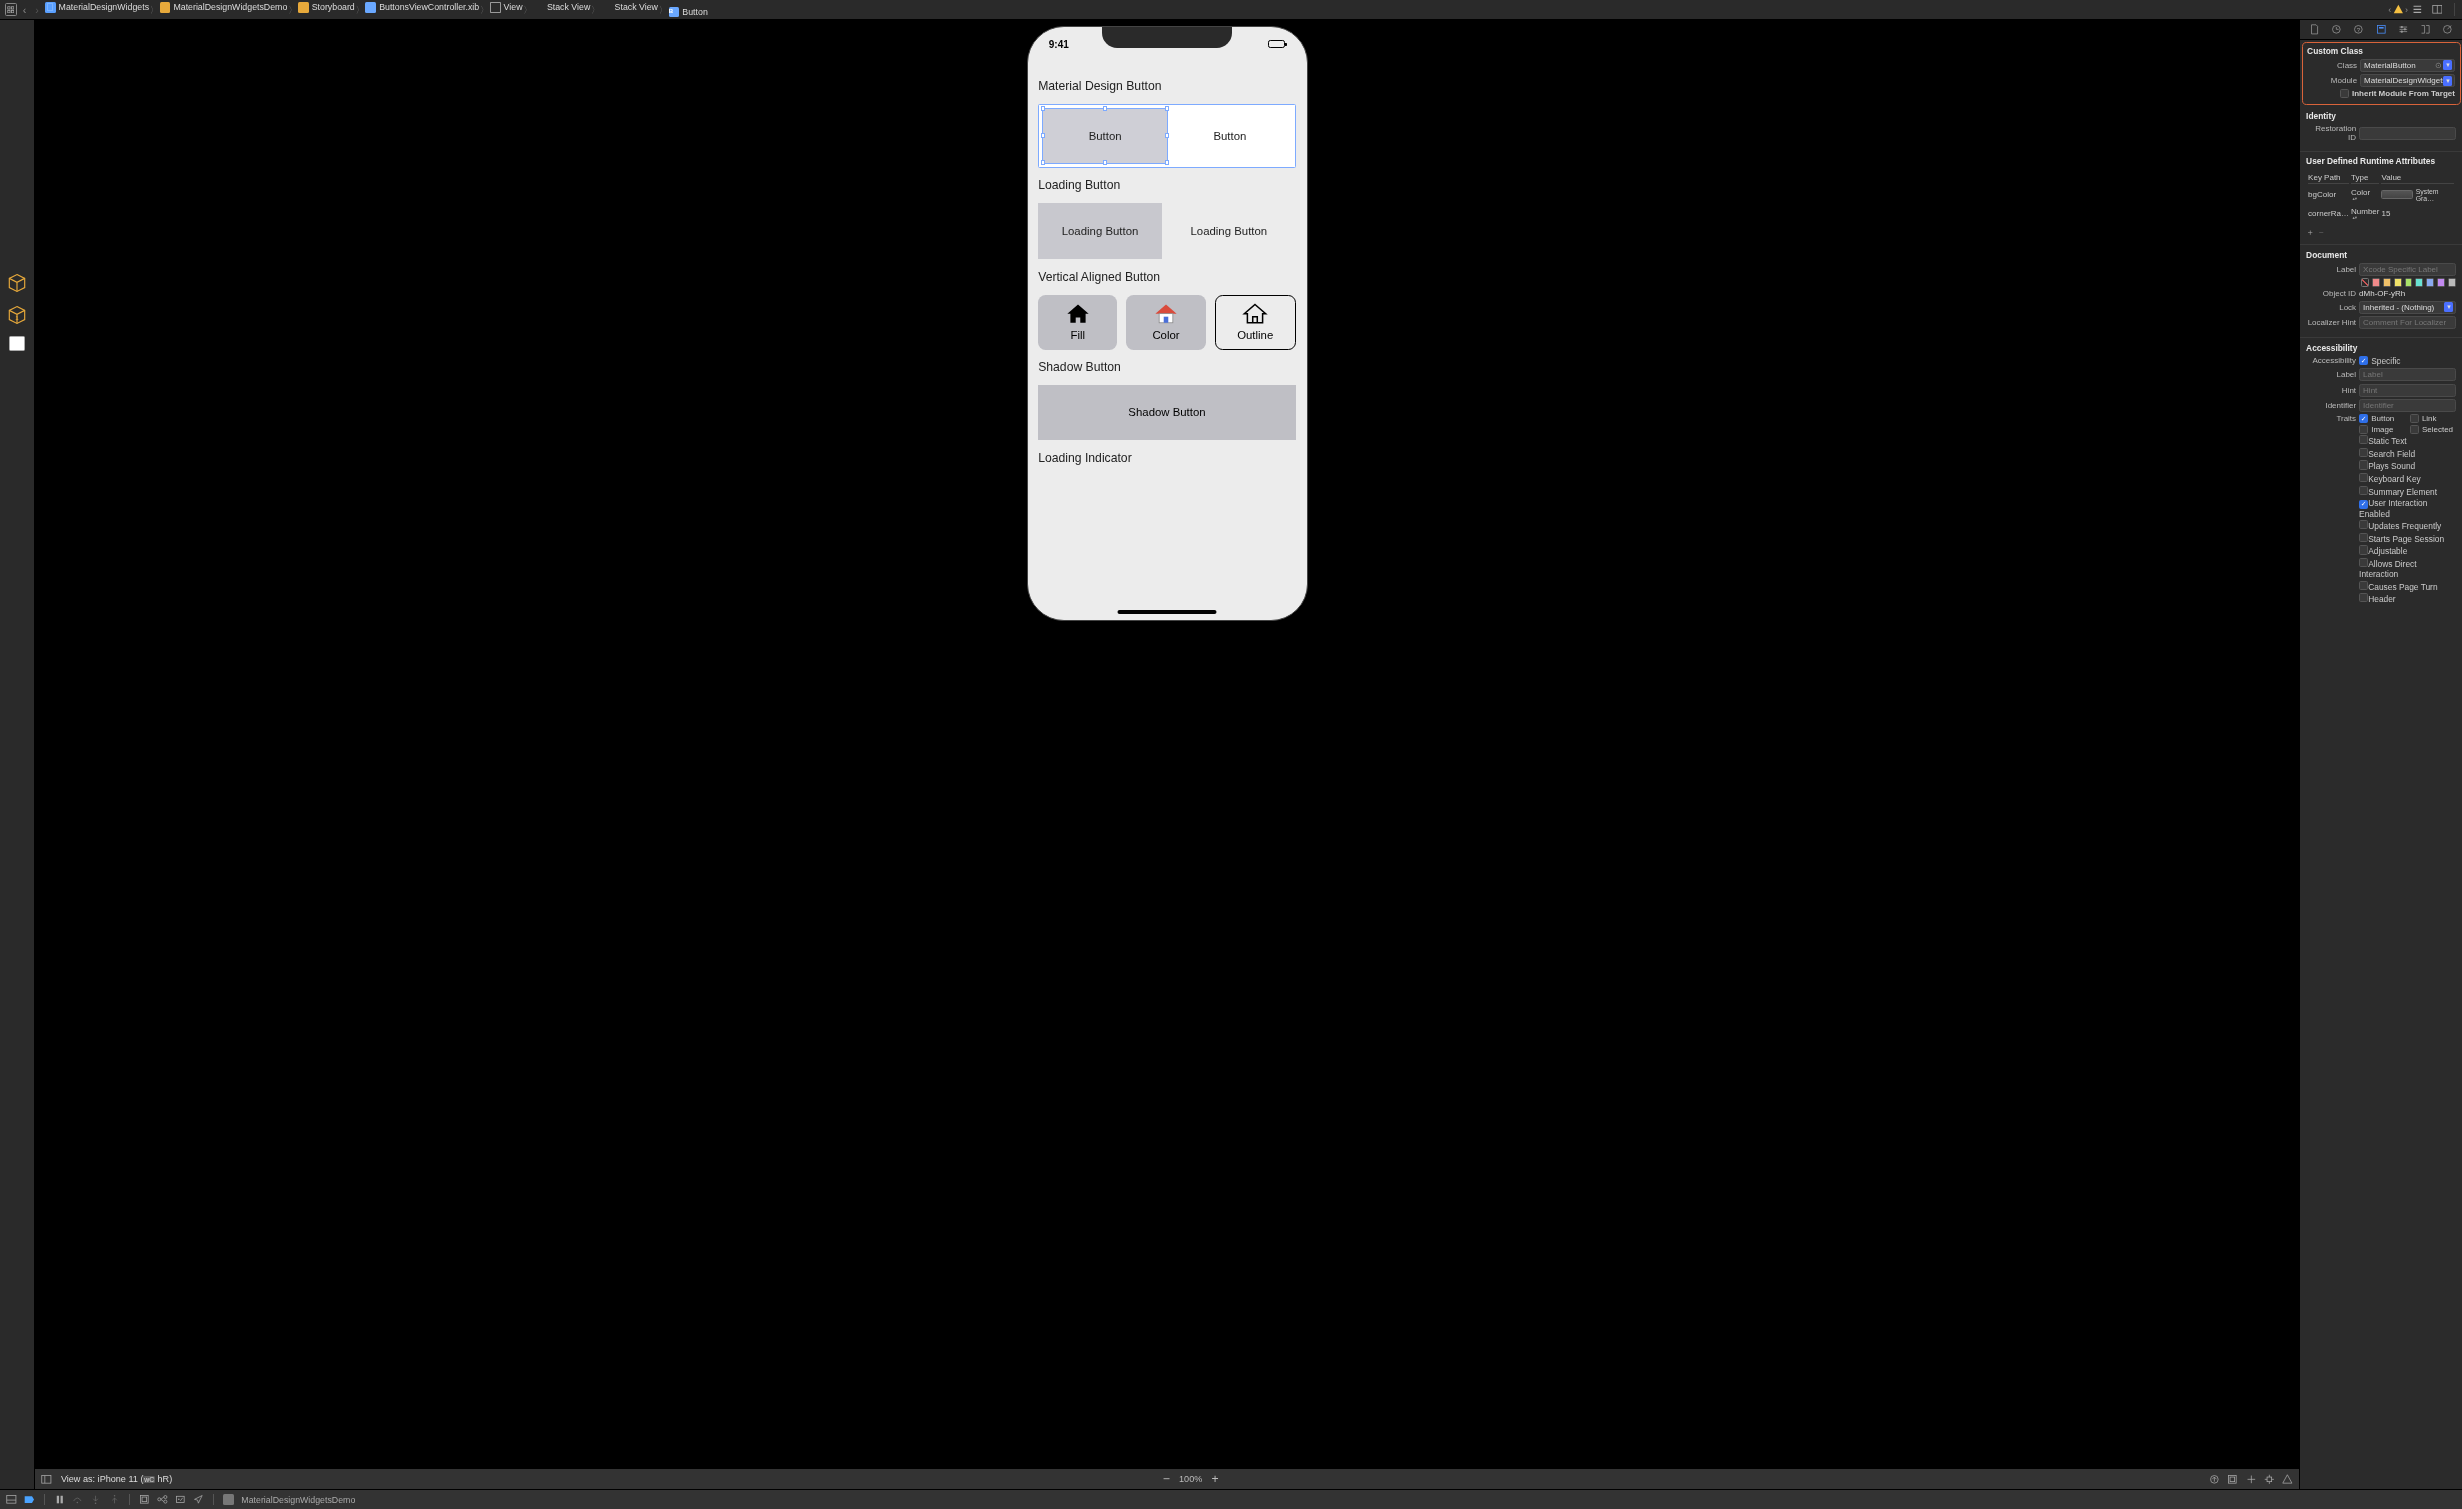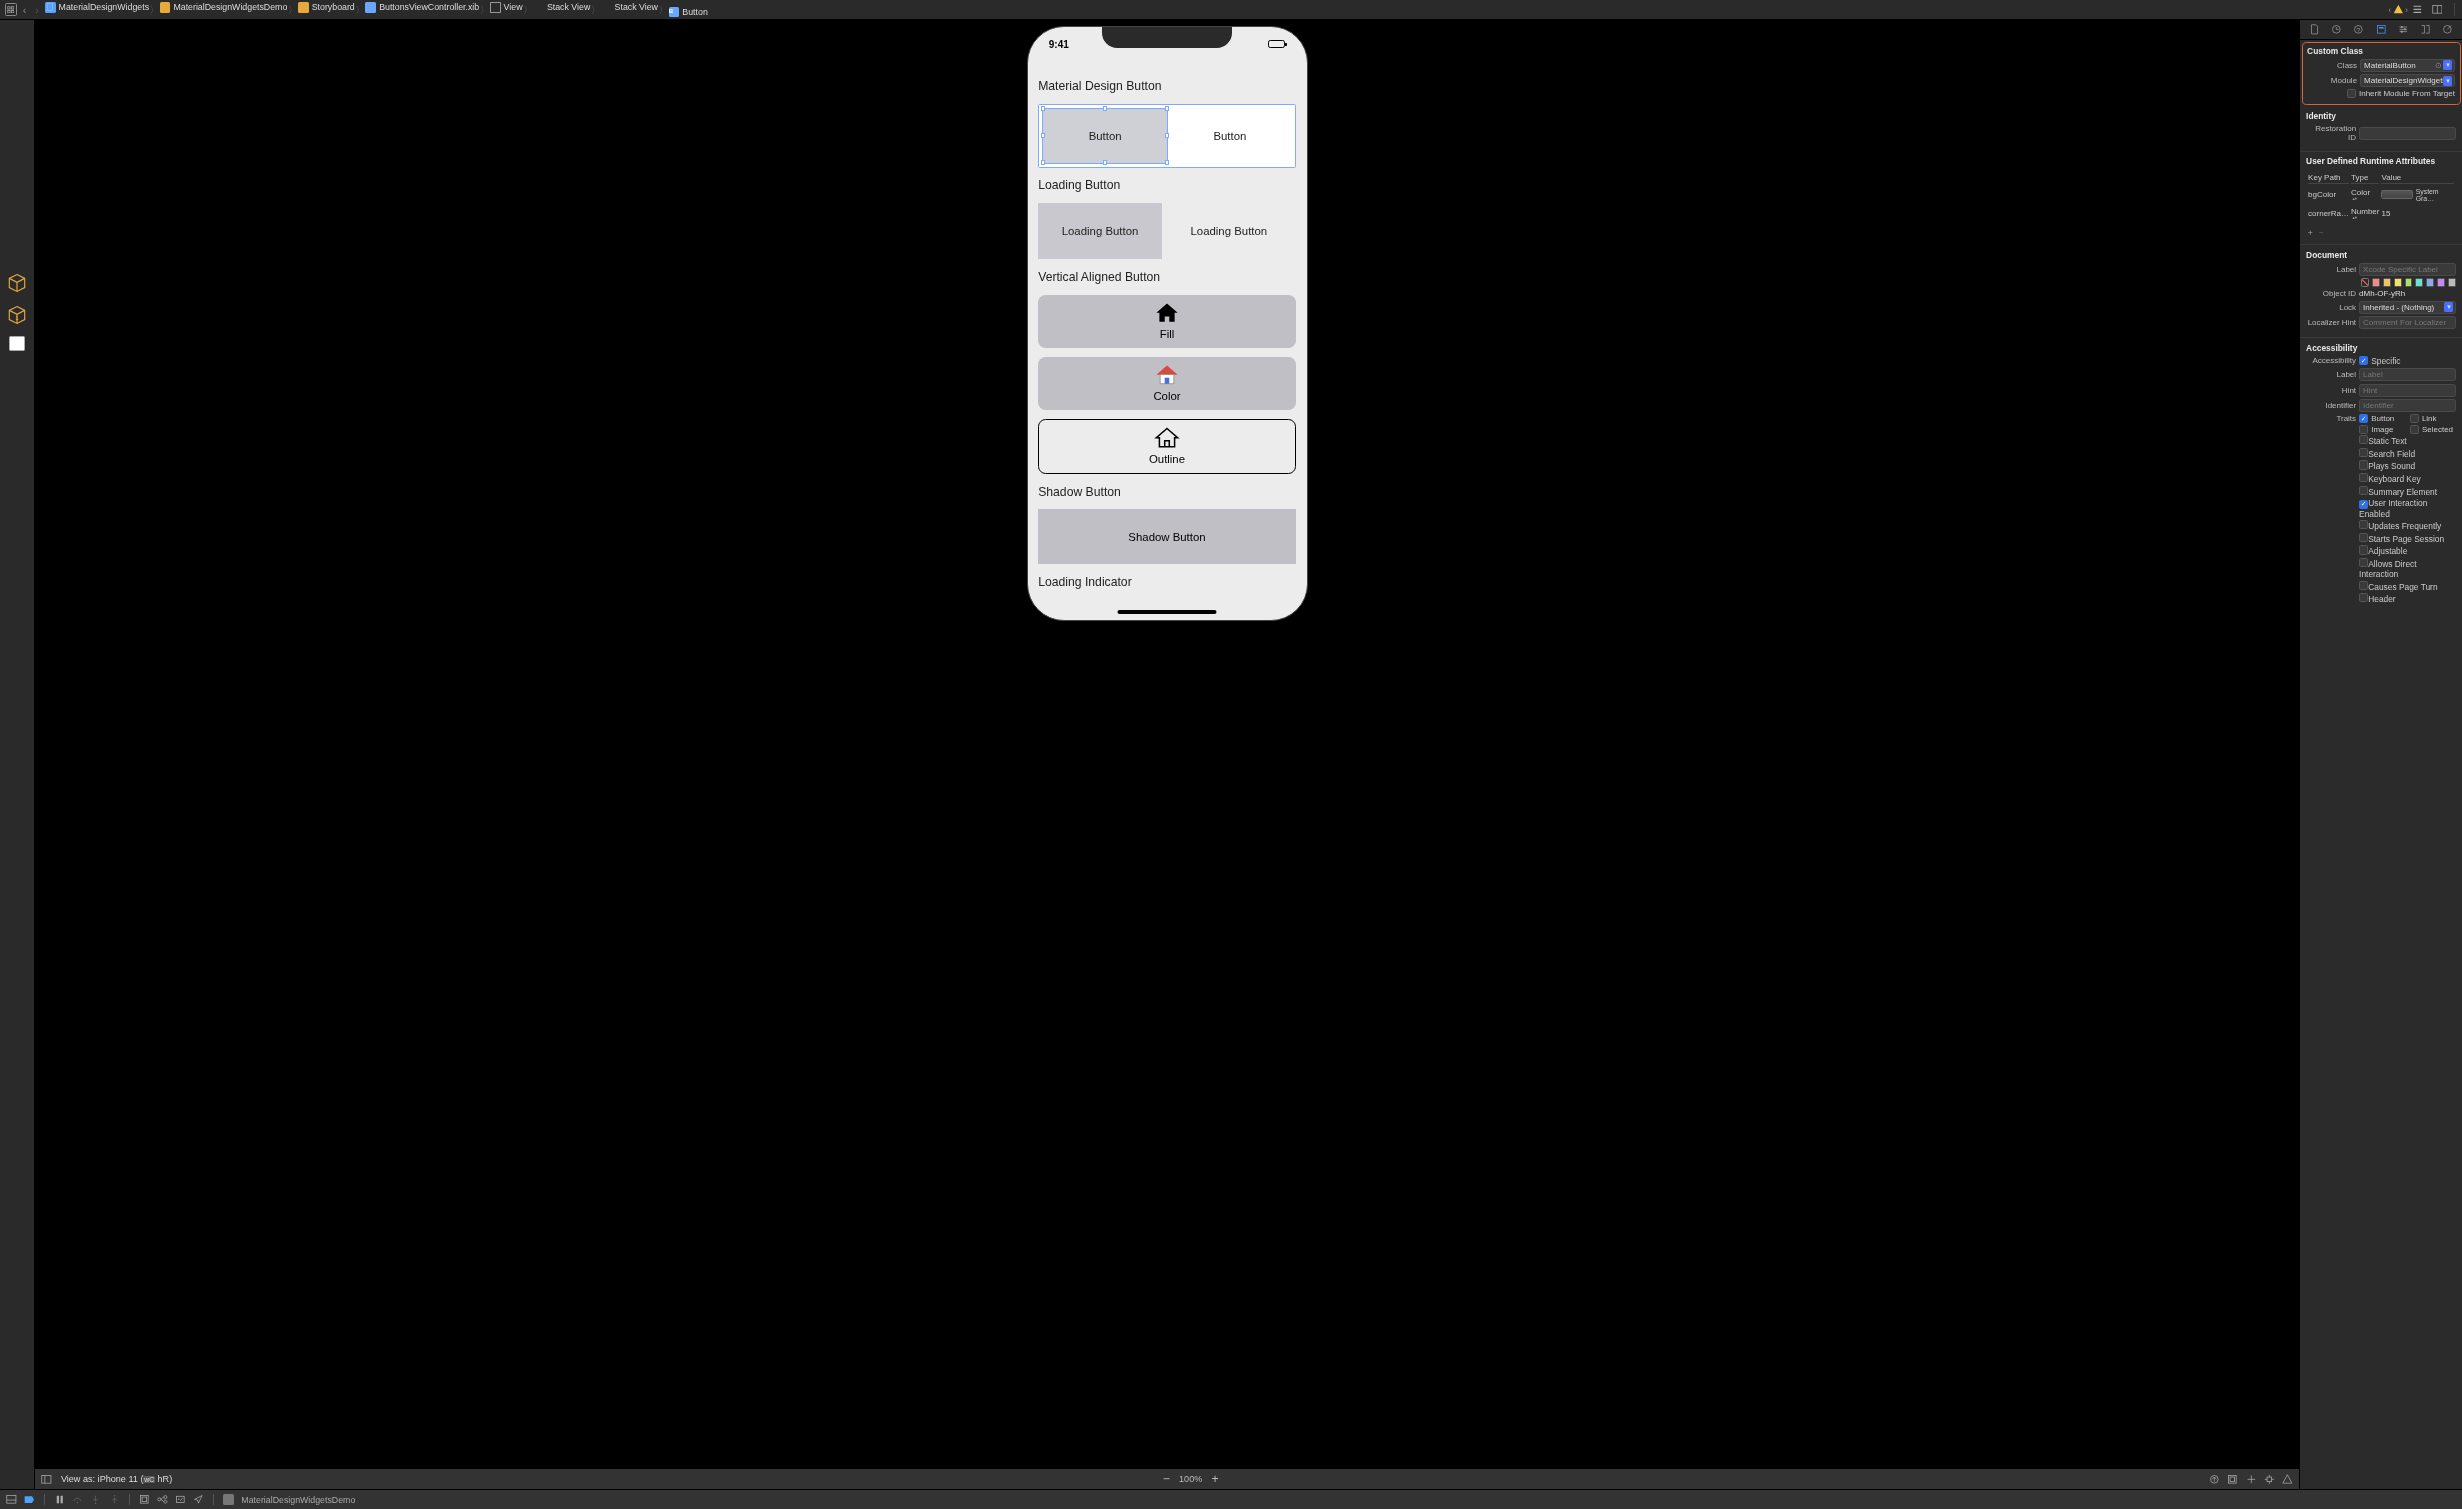--- a/index.html
+++ b/index.html
@@ -49,21 +49,21 @@
 .btn-row { display: flex; gap: 0; }
 .btn-row.selected-wrap { background: #fff; padding: 3px; border: 0.8px solid #7daaff; border-radius: 1.5px; position: relative; }
 .demo-btn { flex: 1; height: 56px; display: flex; align-items: center; justify-content: center; font-size: 11.4px; color: #222; }
 .demo-btn.grey { background: #c8c8ce; }
 .demo-btn.selected { border: 0.8px solid #7daaff; position: relative; background: #cfcfd6;}
 .sel-handle { position: absolute; width: 4.6px; height: 4.6px; background: #fff; border: 0.8px solid #7daaff; }
 .sel-handle.tl { top: -2.3px; left: -2.3px; } .sel-handle.tr { top: -2.3px; right: -2.3px; }
 .sel-handle.bl { bottom: -2.3px; left: -2.3px; } .sel-handle.br { bottom: -2.3px; right: -2.3px; }
 .sel-handle.tm { top: -2.3px; left: 50%; margin-left:-2.3px; } .sel-handle.bm { bottom: -2.3px; left: 50%; margin-left:-2.3px;}
 .sel-handle.ml { left: -2.3px; top: 50%; margin-top:-2.3px;} .sel-handle.mr { right: -2.3px; top: 50%; margin-top:-2.3px;}
-.vbtn-row { display: flex; gap: 9.1px; flex-direction: column; }
+.vbtn-row { display: flex; gap: 9.1px; }
 .vbtn { flex: 1; border-radius: 7.6px; display: flex; flex-direction: column; align-items: center; justify-content: center; padding: 7.6px 0; gap: 4.6px; font-size: 11.4px; }
 .vbtn.fill { background: #bfbfc5; }
 .vbtn.color { background: #bfbfc5; }
 .vbtn.outline { border: 1.1px solid #000; }
 .house-icon { width: 26px; height: 21.3px; }
 .shadow-btn { background: #bfbfc5; height: 55px; display:flex; align-items:center; justify-content:center; font-size:11.4px;}
 .home-indicator { position:absolute; bottom:6.1px; left:50%; transform:translateX(-50%); width:99px; height:3.8px; background:#000; border-radius:2.3px;}
 
 
 .canvas-bottom { height: 21.3px; background: #333; border-top: 0.8px solid #000; display: flex; align-items: center; padding: 0 6.1px; gap: 9.1px; font-size: 9.1px; color: #ddd;}
@@ -78,21 +78,21 @@
 .insp-tabs .tab { width:12.2px; height:12.2px; color:#999; display:flex;align-items:center;justify-content:center;}
 .insp-tabs .tab.active { color:#4a90ff; }
 .insp-section { padding: 4.6px 6.1px 6.1px 6.1px; border-bottom: 0.8px solid #3a3a3a; }
 .insp-section.highlight { border: 1.5px solid #d9633a; border-radius: 4.6px; margin: 1.5px; padding: 3px 4.6px 4.6px 4.6px;}
 .insp-header { color: #e8e8e8; font-weight: 600; margin-bottom: 3px; font-size: 8.4px; }
 .insp-row { display: flex; align-items: center; margin: 2.3px 0; gap: 3px; }
 .insp-label { width: 50px; text-align: right; color: #bbb; font-size: 8px; }
 .insp-field { flex: 1; height: 13px; background: #3a3a3a; border: 0.8px solid #4a4a4a; border-radius: 2.3px; color: #ddd; padding: 0 3px; font-size: 8px; display:flex; align-items:center; position:relative;}
 .insp-field.dd::after { content: "▾"; position: absolute; right: 1.5px; top: 0.8px; font-size: 6.9px; color: #ddd; background:#4a6fff; width:9.1px; text-align:center; border-radius:1.5px; line-height:10px;}
 .insp-field.placeholder { color: #777; }
-.insp-check-row { display:flex; align-items:flex-end; gap:3px; margin:1.5px 0 1.5px 55px; font-size:8px; color:#ccc;}
+.insp-check-row { display:flex; align-items:flex-end; gap:3px; margin:1.5px 0 1.5px 55px; font-size:8px; color:#ccc;font-weight:bold;}
 .insp-check-row.noindent { margin-left: 0; justify-content: flex-end;}
 .chk { width: 9.1px; height: 9.1px; background: #3a3a3a; border: 0.8px solid #555; border-radius: 1.5px; display:inline-flex; align-items:center; justify-content:center; flex-shrink:0;}
 .chk.on { background: #2f6fe8; border-color: #2f6fe8; color:#fff; font-size:6.9px;}
 .attr-table { width: 100%; font-size: 8px; }
 .attr-table th { text-align: left; color: #ccc; font-weight: 500; border-bottom: 0.8px solid #444; padding: 1.5px 0;}
 .attr-table td { padding: 1.5px 0; color: #ccc; }
 .color-swatches { display:flex; gap:3px; margin-left:55px;}
 .swatch { width:9.1px; height:9.1px; border-radius:1.5px; border:0.8px solid #555;}
 .traits-grid { display: grid; grid-template-columns: 1fr 1fr; gap: 1.5px 4.6px; margin-left: 55px;}
 .traits-grid .t-item { display:flex; align-items:center; gap:3px; font-size:8px; color:#ccc; white-space:nowrap;}

